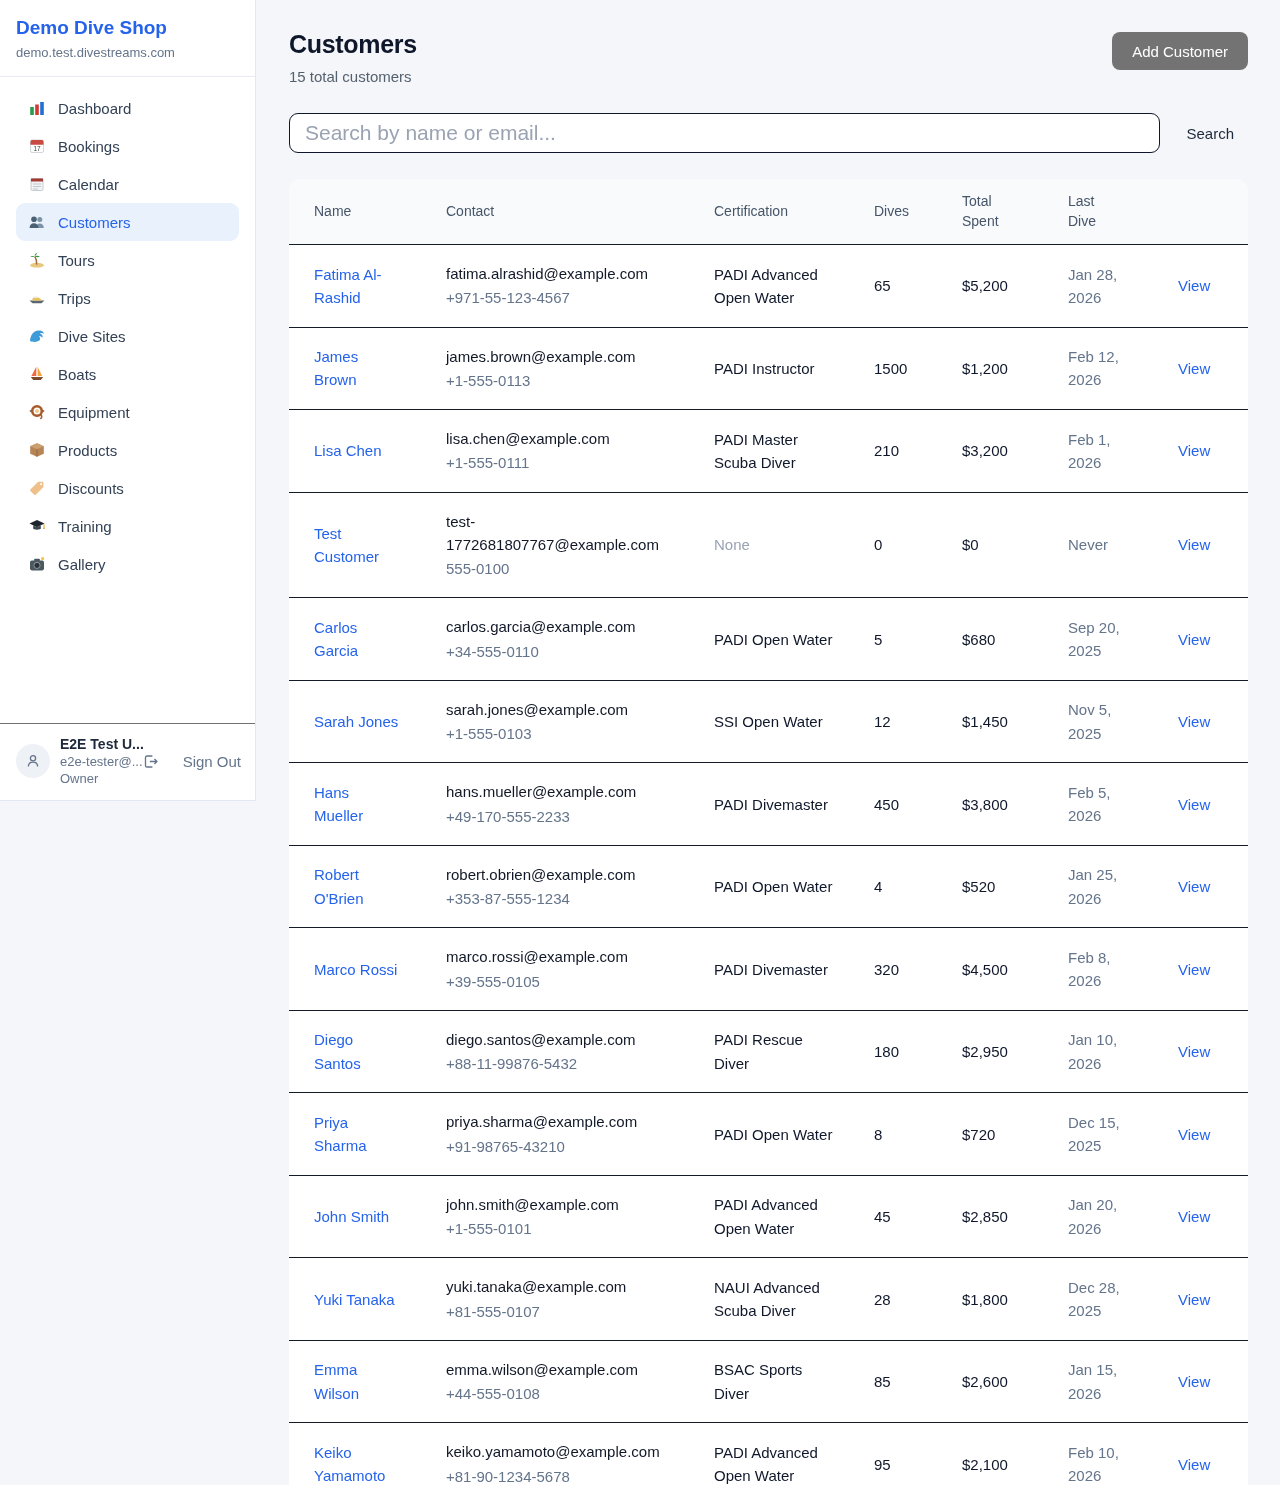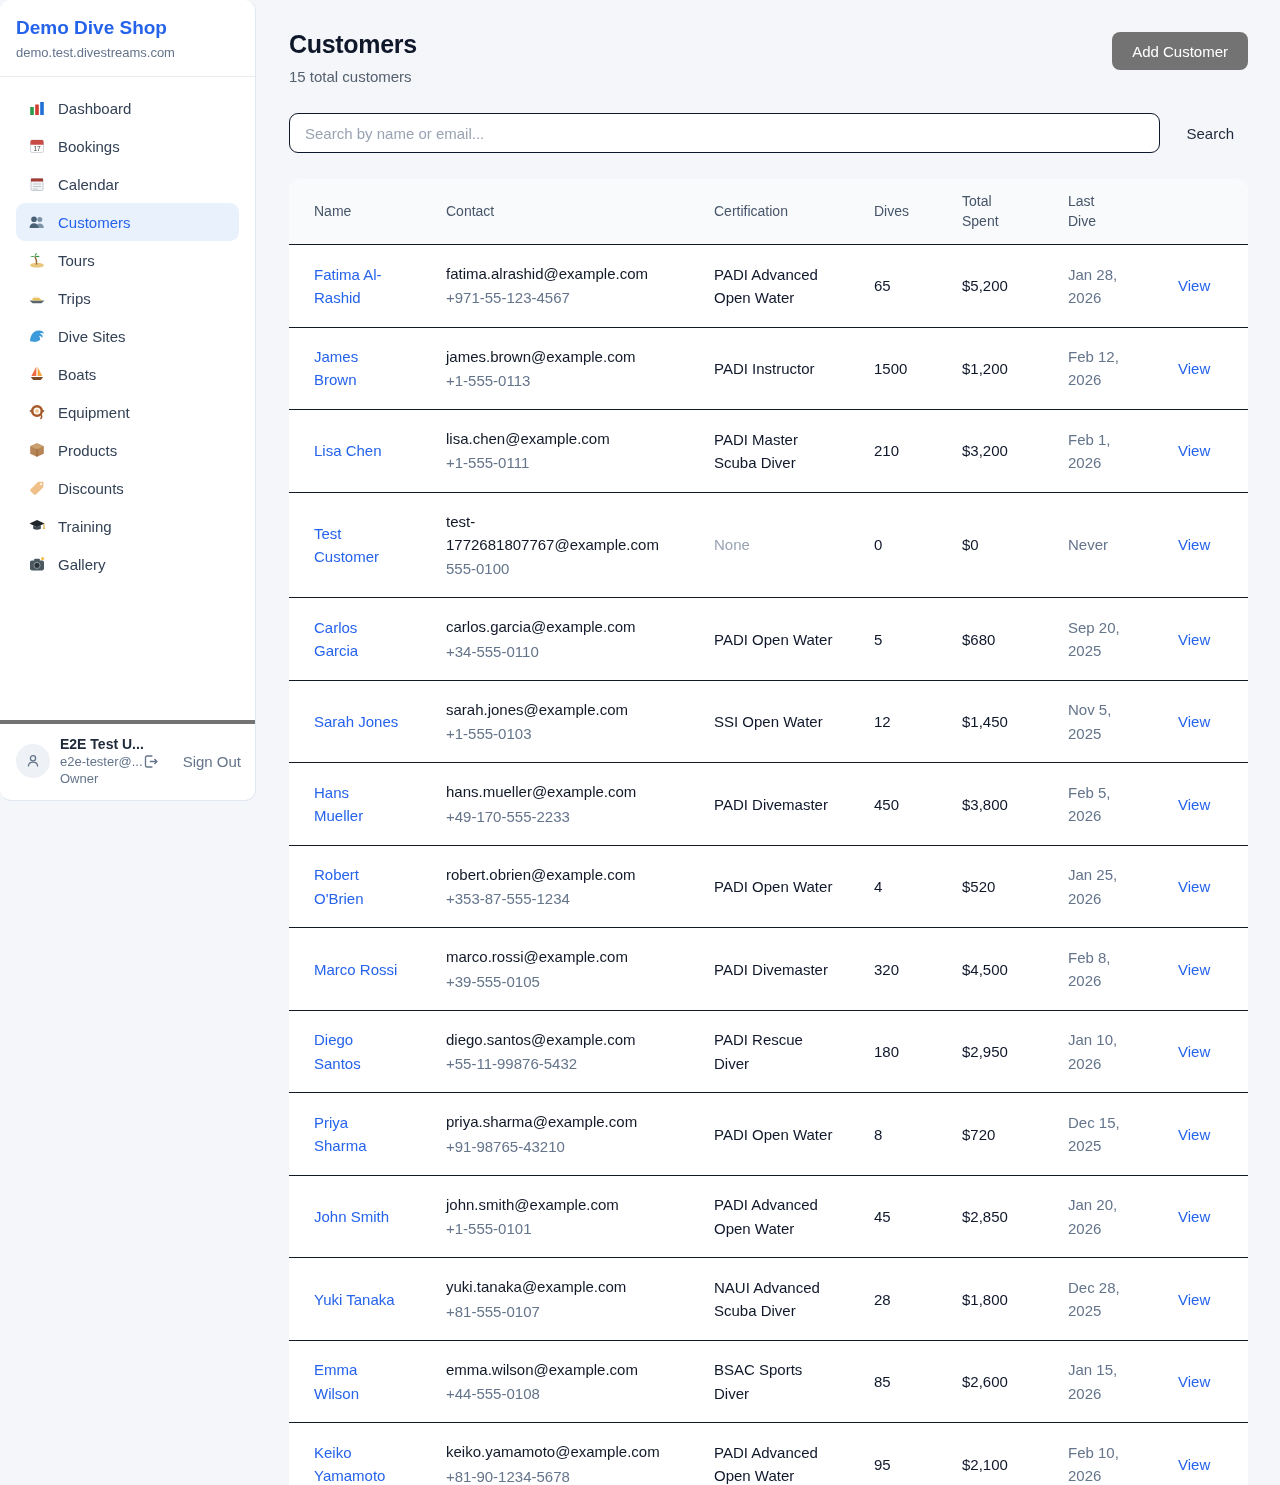--- a/index.html
+++ b/index.html
@@ -11,38 +11,37 @@
     position: relative;
     overflow: hidden;
   }
   
   .sidebar {
     position: absolute; top: 0; left: 0;
     width: 256px; height: 801px;
     background: #ffffff;
     border-right: 1px solid #e2e8f0;
     border-bottom: 1px solid #e2e8f0;
-    border-radius: 11px;
   }
   .shop-header { padding: 17px 16px 16px; border-bottom: 1px solid #e8ebf0; }
   .shop-title { font-size: 19px; font-weight: bold; color: #2563eb; }
   .shop-domain { font-size: 13px; color: #64748b; margin-top: 6px; }
   .nav { padding: 12px 16px; }
   .nav-item {
     display: flex; align-items: center; gap: 12px;
     padding: 10px 12px; border-radius: 9px;
     font-size: 15px; color: #334155;
     text-decoration: none; cursor: pointer; margin-bottom: 0px;
   }
   .nav-item.active { background: #e9f1fd; color: #2563eb; }
   .nav-icon { width: 18px; height: 18px; flex: none; display: inline-flex; }
   .nav-icon svg { width: 18px; height: 18px; }
   .user-section {
     position: absolute; bottom: 0; left: 0; right: 0;
-    border-top: 4px solid #737373;
+    border-top: 1px solid #737373;
     padding: 12px 14px 14px 16px;
     display: flex; align-items: center; gap: 10px;
   }
   .avatar {
     width: 34px; height: 34px; border-radius: 50%;
     background: #eef1f5; flex: none;
     display: flex; align-items: center; justify-content: center;
   }
   .user-info { flex: 1; min-width: 0; }
   .user-name { font-size: 14px; font-weight: bold; color: #1e293b; white-space: nowrap; }
@@ -59,21 +58,21 @@
   .page-subtitle { font-size: 15px; color: #55606e; margin-top: 9px; }
   .add-btn {
     background: #737373; color: #ffffff; border: none; cursor: pointer;
     font-family: inherit; font-size: 15px; font-weight: 500;
     height: 38px; padding: 0 20px; border-radius: 8px; margin-top: 2px;
   }
   .search-row { display: flex; align-items: center; margin-top: 28px; }
   .search-input {
     flex: 1; height: 40px;
     border: 1px solid #0f172a; border-radius: 9px;
-    padding: 0 15px; font-family: inherit; font-size: 15px;
+    padding: 0 15px; font-family: inherit; font-size: 21px;
     color: #4d7c0f; background: #fff; outline: none;
   }
   .search-input::placeholder { color: #9aa3b2; }
   .search-btn {
     background: none; border: none; cursor: pointer;
     font-family: inherit; font-size: 15px; color: #1e293b;
     padding: 0 14px; margin-left: 12px;
   }
   
   .table-card { margin-top: 26px; background: #ffffff; border-radius: 12px; overflow: hidden; }
@@ -419,21 +418,21 @@
     <td><span>320</span></td>
     <td><span>$4,500</span></td>
     <td class="col-lastdive"><span class="lastdive-text">Feb 8, 2026</span></td>
     <td><a class="view-link">View</a></td>
   </tr>
 
   <tr class="customer-row">
     <td><a class="name-link">Diego Santos</a></td>
     <td>
       <span class="contact-email">diego.santos@example.com</span>
-      <span class="contact-phone">+55-11-99876-5432</span>
+      <span class="contact-phone">+88-11-99876-5432</span>
     </td>
     <td><span class="cert-text">PADI Rescue Diver</span></td>
     <td><span>180</span></td>
     <td><span>$2,950</span></td>
     <td class="col-lastdive"><span class="lastdive-text">Jan 10, 2026</span></td>
     <td><a class="view-link">View</a></td>
   </tr>
 
   <tr class="customer-row">
     <td><a class="name-link">Priya Sharma</a></td>

